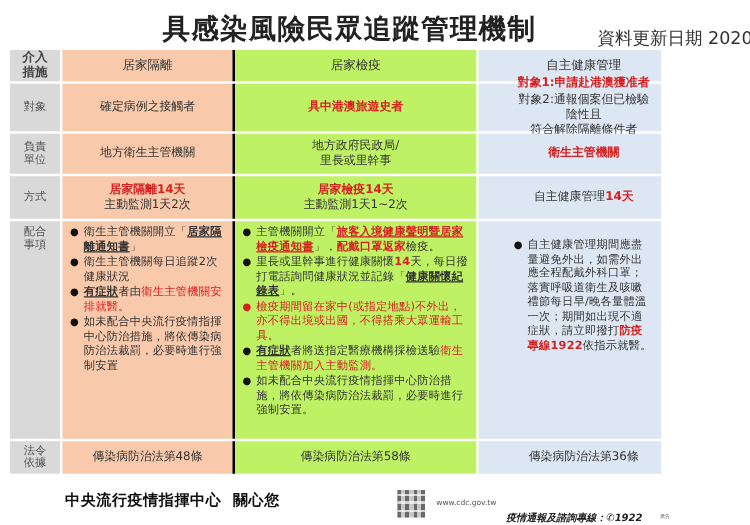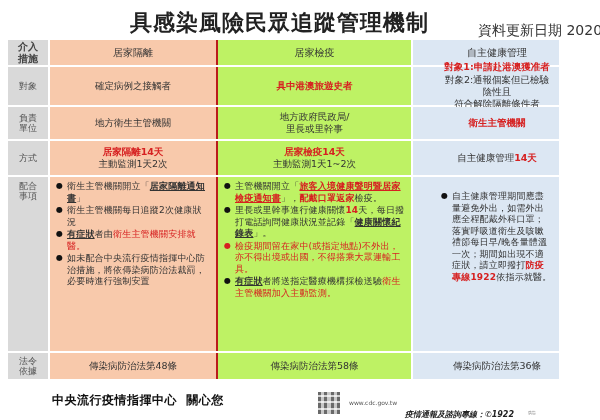--- a/index.html
+++ b/index.html
@@ -6,21 +6,21 @@
   html, body { width: 600px; height: 420px; background: #ffffff; overflow: hidden; }
   body { font-family: "DejaVu Sans", "Liberation Sans", sans-serif; color: #333; position: relative; }
 
   .title { position: absolute; left: 130px; top: 8px; font-size: 22px; font-weight: bold; color: #222; letter-spacing: 1px; white-space: nowrap; }
   .update { position: absolute; left: 478px; top: 22px; font-size: 14px; color: #333; white-space: nowrap; }
 
   .table { position: absolute; left: 8px; top: 40px; width: 570px; }
   .row { display: flex; border-bottom: 2px solid #ffffff; }
   .cell { display: flex; align-items: center; justify-content: center; text-align: center; font-size: 9.5px; line-height: 1.3; padding: 2px 6px; }
   .c0 { width: 42px; background: #d9d9d9; color: #555; font-size: 9px; line-height: 1.15; border-right: 2px solid #fff; padding: 2px; }
-  .c1 { width: 168px; background: #f8c9ab; border-right: 2px solid #b91c1c; }
+  .c1 { width: 138px; background: #f8c9ab; border-right: 2px solid #000000; }
   .c2 { width: 195px; background: #bef264; border-right: 2px solid #fff; }
   .c3 { width: 146px; background: #dce7f3; padding-left: 28px; }
   .hdr .cell { font-size: 10px; color: #333; }
   .hdr .c0 { font-weight: bold; color: #444; }
   .red { color: #d62121; font-weight: bold; }
   .redn { color: #d62121; }
   .u { text-decoration: underline; font-weight: bold; }
 
   .r-head { height: 27px; }
   .r-target { height: 40px; }
@@ -113,20 +113,21 @@
         <li><span class="u">有症狀</span><span>者由</span><span class="redn">衛生主管機關安排就醫。</span></li>
         <li>如未配合中央流行疫情指揮中心防治措施，將依傳染病防治法裁罰，必要時進行強制安置</li>
       </ul>
     </div>
     <div class="cell c2">
       <ul class="bul">
         <li><span>主管機關開立「</span><span class="u redn">旅客入境健康聲明暨居家檢疫通知書</span><span>」，</span><span class="red">配戴口罩返家</span><span>檢疫。</span></li>
         <li><span>里長或里幹事進行健康關懷</span><span class="red">14</span><span>天，每日撥打電話詢問健康狀況並記錄「</span><span class="u">健康關懷紀錄表</span><span>」。</span></li>
         <li class="rb">檢疫期間留在家中(或指定地點)不外出，亦不得出境或出國，不得搭乘大眾運輸工具。</li>
         <li><span class="u">有症狀</span><span>者將送指定醫療機構採檢送驗</span><span class="redn">衛生主管機關加入主動監測。</span></li>
+        <li>如未配合中央流行疫情指揮中心防治措施，將依傳染病防治法裁罰，必要時進行強制安置。</li>
       </ul>
     </div>
     <div class="cell c3">
       <ul class="bul" style="padding-top:10px">
         <li><span>自主健康管理期間應盡量避免外出，如需外出應全程配戴外科口罩；落實呼吸道衛生及咳嗽禮節每日早/晚各量體溫一次；期間如出現不適症狀，請立即撥打</span><span class="red">防疫專線1922</span><span>依指示就醫。</span></li>
       </ul>
     </div>
   </div>
 
   <div class="row r-law">

